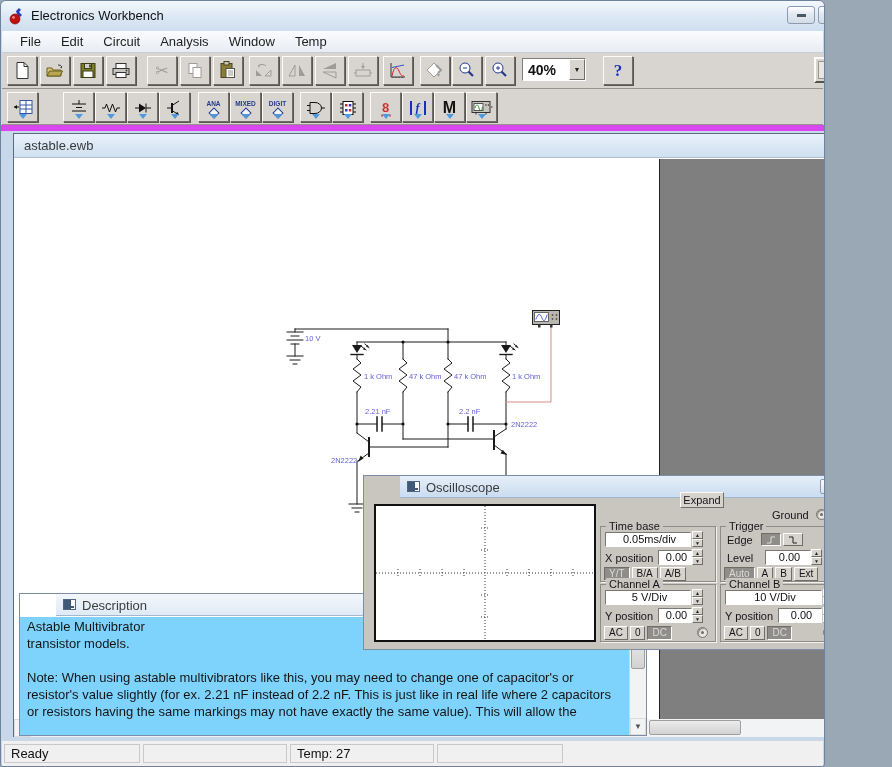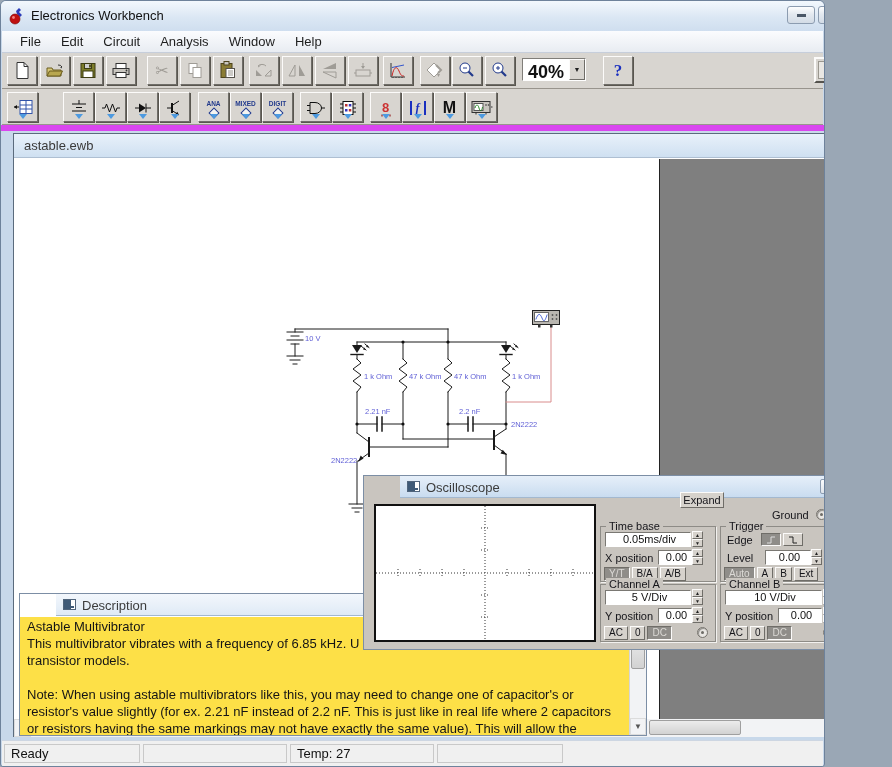--- a/index.html
+++ b/index.html
@@ -24,21 +24,21 @@
   #tb1{top:52px;height:36px;} #tb2{top:88px;height:36px;}
   .tb,.pb{position:absolute;display:flex;align-items:center;justify-content:center;
       background:#d8d5d0;border:1px solid;border-color:#fcfbfa #6f6d68 #6f6d68 #fcfbfa;
       box-shadow:1px 1px 0 #59564f;}
   .tb{top:3px;width:30px;height:29px;}
   .pb{top:3px;width:31px;height:30px;flex-direction:column;padding-top:2px;}
   .dna{position:absolute;bottom:2px;left:50%;margin-left:-4px;width:0;height:0;
        border-left:4px solid transparent;border-right:4px solid transparent;border-top:5px solid #4d9ae0;}
   .combo{position:absolute;top:5px;height:23px;background:#fff;border:1px solid;
          border-color:#807e79 #fff #fff #807e79;display:flex;}
-  .combo .val{flex:1;font-size:18px;font-weight:bold;color:#111;padding:3px 0 0 5px;}
+  .combo .val{flex:1;font-size:14px;font-weight:bold;color:#111;padding:3px 0 0 5px;}
   .combo .drop{width:16px;background:#d8d5d0;border:1px solid;border-color:#fcfbfa #6f6d68 #6f6d68 #fcfbfa;
          font-size:7px;color:#222;text-align:center;line-height:20px;}
   .helptx{font-size:17px;font-weight:bold;color:#1a2fbf;font-family:"Liberation Serif",serif;}
   .pwr{position:absolute;top:4px;width:58px;height:26px;background:#d8d5d0;
        border:2px solid;border-color:#fcfbfa #55534e #55534e #fcfbfa;display:flex;padding:2px;}
   .pwr .half{flex:1;display:flex;align-items:center;justify-content:center;font-size:10px;font-weight:bold;color:#222;}
   .pwr .off{background:#e9e7e3;border:1px solid #9a978f;}
   .pwr .on{background:linear-gradient(105deg,#f2f1ee,#b7b4ac);border:1px solid #6f6d68;box-shadow:2px 2px 0 #807d75;}
   .pause{position:absolute;top:7px;width:46px;height:21px;background:#d8d5d0;font-size:12px;color:#111;
        border:1px solid;border-color:#fcfbfa #6f6d68 #6f6d68 #fcfbfa;box-shadow:1px 1px 0 #59564f;
@@ -91,21 +91,21 @@
          border:1px solid #76736d;box-shadow:inset 1px 1px 1px #8f8d89;}
   .radio i{position:absolute;left:3px;top:3px;width:3px;height:3px;border-radius:50%;background:#6e6c67;}
   .ebtn{width:20px;height:13px;background:#d6d2cc;border:1px solid;
         border-color:#fcfbfa #6f6d68 #6f6d68 #fcfbfa;display:inline-flex;align-items:center;justify-content:center;}
   .ebtn.on{background:#8f8d89;border-color:#6f6d68 #fcfbfa #fcfbfa #6f6d68;}
   .xbtn{position:absolute;background:#d6d2cc;border:1px solid;border-color:#fcfbfa #6f6d68 #6f6d68 #fcfbfa;
         font-size:11px;color:#15151a;text-align:center;}
   
   #desc{left:18px;top:592px;width:628px;height:143px;z-index:20;background:#fff;}
   #desc .ftitle{background:linear-gradient(#f3f7fc,#dfeaf6);}
-  .descbody{position:absolute;left:0;top:23px;right:17px;bottom:0;background:#fde047;
+  .descbody{position:absolute;left:0;top:23px;right:17px;bottom:0;background:#7dd3fc;
             padding:2px 0 0 7px;overflow:hidden;}
   .dline{min-height:17px;font-size:13px;color:#151515;white-space:nowrap;overflow:hidden;}
   .dvsb{position:absolute;right:0;top:23px;bottom:0;width:17px;background:#f2f3f5;border-left:1px solid #d5d5d5;}
   
   .statusbar{position:absolute;left:1px;right:1px;top:739px;height:26px;background:#f0f0f0;border-top:1px solid #cdd6e2;}
   .scell{position:absolute;top:3px;height:19px;border:1px solid #c9c9c9;font-size:13px;color:#111;
          line-height:18px;padding-left:6px;}
   svg{display:block;}
   svg text{font-family:"Liberation Sans",sans-serif;}
   .clabel{fill:#6161d6;font-size:7.5px;}
@@ -126,21 +126,21 @@
     <span class="wbtn" style="left:817px;width:28px"><span class="resgl"></span></span>
     <span class="wbtn" style="left:848px;width:34px">X</span>
   </div>
 
   <div class="menubar">
     <span class="mi">File</span>
     <span class="mi">Edit</span>
     <span class="mi">Circuit</span>
     <span class="mi">Analysis</span>
     <span class="mi">Window</span>
-    <span class="mi">Help</span>
+    <span class="mi">Temp</span>
   </div>
 
   <div class="tbar" id="tb1">
     <span class="tb" style="left:5px">
       <svg width="20" height="19" viewBox="0 0 20 19">
           <path d="M5,1.5 h7 l4,4 v12 h-11 z" fill="#fff" stroke="#333"></path>
           <path d="M12,1.5 v4 h4" fill="none" stroke="#333"></path>
         </svg>
       </span>
     <span class="tb" style="left:38px">
@@ -485,21 +485,20 @@
   <div class="fwin" id="desc">
     <div class="ftitle">
       <span class="ficon">
           <i></i>
           <b></b>
         </span>
       <span class="txt">Description</span>
     </div>
     <div class="descbody">
       <div class="dline">Astable Multivibrator</div>
-      <div class="dline">This multivibrator vibrates with a frequency of 6.85 kHz. U</div>
       <div class="dline">transistor models.</div>
       <div class="dline"></div>
       <div class="dline">Note: When using astable multivibrators like this, you may need to change one of capacitor's or</div>
       <div class="dline">resistor's value slightly (for ex. 2.21 nF instead of 2.2 nF. This is just like in real life where 2 capacitors</div>
       <div class="dline">or resistors having the same markings may not have exactly the same value).  This will allow the</div>
     </div>
     <div class="dvsb">
       <span class="sa" style="left:0;top:0;width:16px">▲</span>
       <span class="sth" style="left:1px;top:18px;width:14px;height:34px"></span>
       <span class="sa" style="left:0;bottom:0;width:16px">▼</span>

